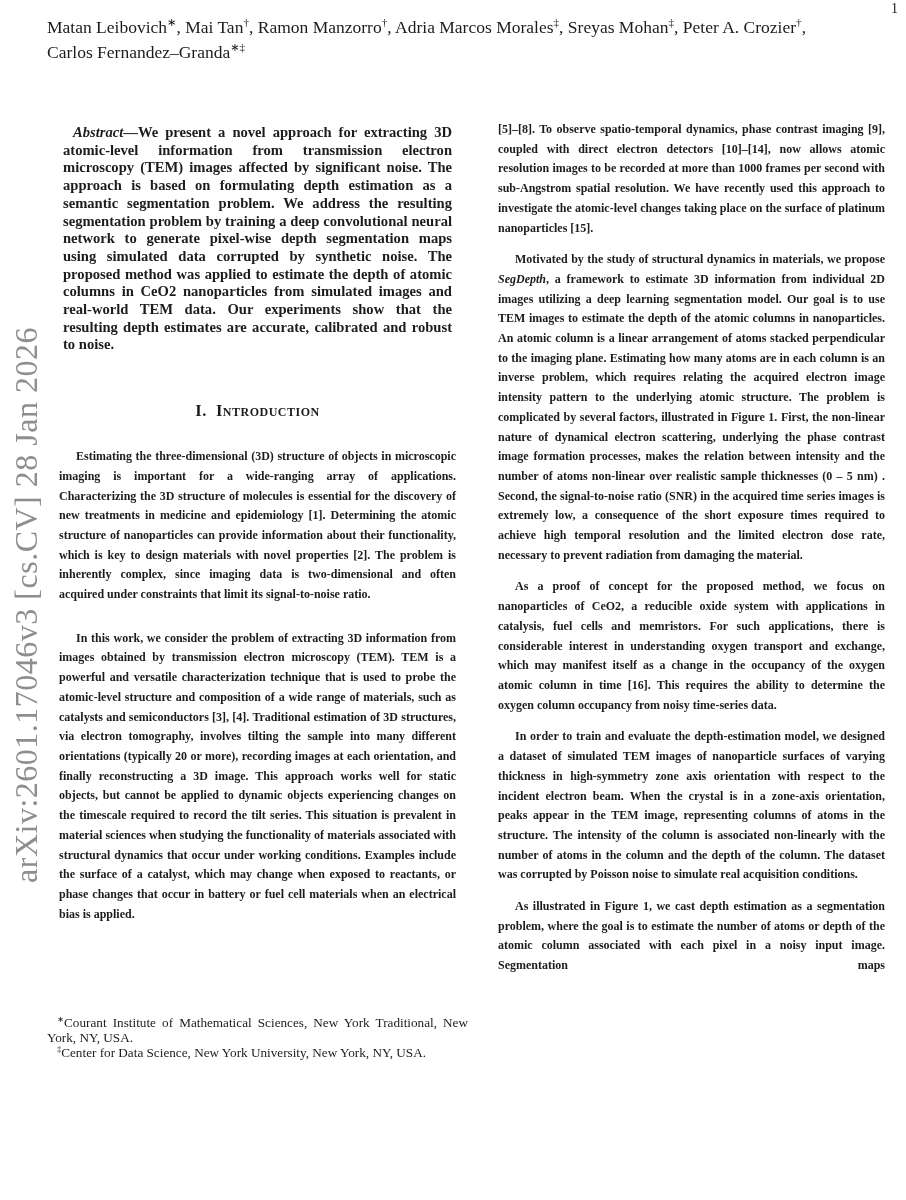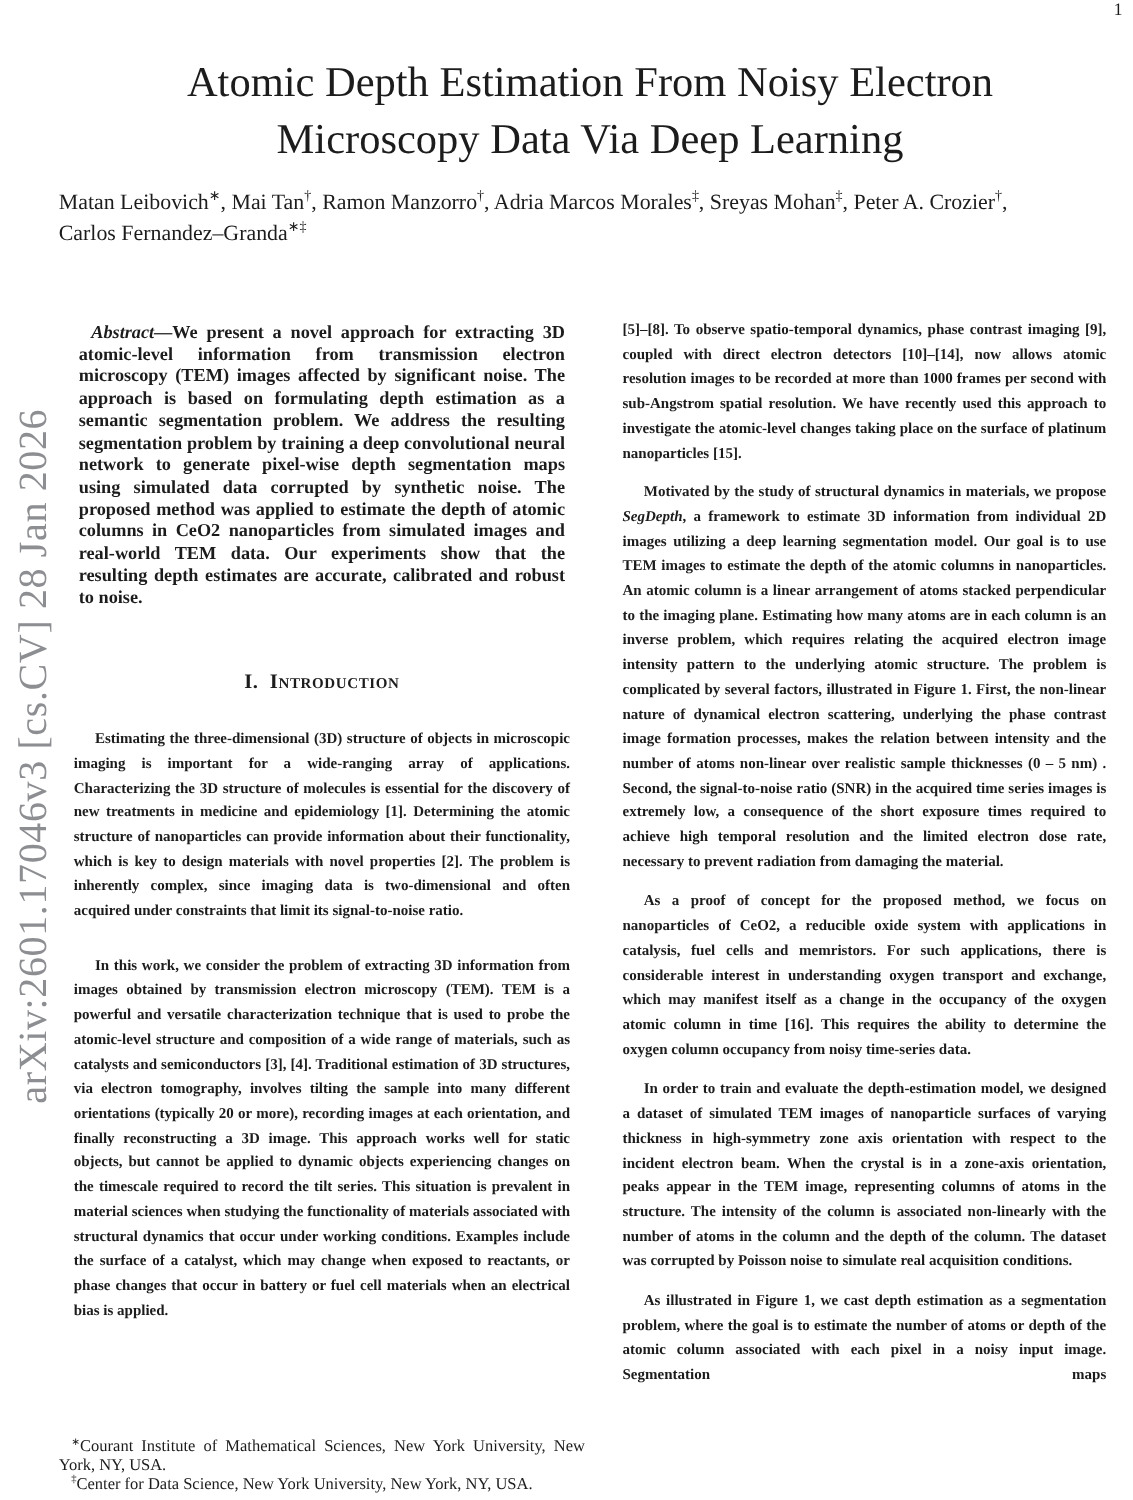--- a/index.html
+++ b/index.html
@@ -41,38 +41,37 @@
 <body>
 
 <div class="page">
 
   <div class="page-number">1</div>
 
   <div class="watermark">arXiv:2601.17046v3  [cs.CV]  28 Jan 2026</div>
 
   <div class="content">
 
-    <h1 class="title"><span>Atomic Depth Estimation From Noisy Electron</span><br><span>Microscopy Data Via Deep Learning</span></h1>
 
     <div class="authors">
       <span><span>Matan Leibovich</span><sup class="mk">∗</sup><span>, </span></span><span><span>Mai Tan</span><sup class="mk">†</sup><span>, </span></span><span><span>Ramon Manzorro</span><sup class="mk">†</sup><span>, </span></span><span><span>Adria Marcos Morales</span><sup class="mk">‡</sup><span>, </span></span><span><span>Sreyas Mohan</span><sup class="mk">‡</sup><span>, </span></span><span><span>Peter A. Crozier</span><sup class="mk">†</sup><span>,</span></span><br><span><span>Carlos Fernandez–Granda</span><sup class="mk">∗‡</sup></span>
     </div>
 
     <div class="cols">
 
       <div class="col col-left">
         <p class="abstract"><span class="lead">Abstract</span><span>—</span><span>We present a novel approach for extracting 3D atomic-level information from transmission electron microscopy (TEM) images affected by significant noise. The approach is based on formulating depth estimation as a semantic segmentation problem. We address the resulting segmentation problem by training a deep convolutional neural network to generate pixel-wise depth segmentation maps using simulated data corrupted by synthetic noise. The proposed method was applied to estimate the depth of atomic columns in CeO2 nanoparticles from simulated images and real-world TEM data. Our experiments show that the resulting depth estimates are accurate, calibrated and robust to noise.</span></p>
 
         <h2 class="sec-heading"><span class="num">I.</span><span>Introduction</span></h2>
 
         <p class="body">Estimating the three-dimensional (3D) structure of objects in microscopic imaging is important for a wide-ranging array of applications. Characterizing the 3D structure of molecules is essential for the discovery of new treatments in medicine and epidemiology [1]. Determining the atomic structure of nanoparticles can provide information about their functionality, which is key to design materials with novel properties [2]. The problem is inherently complex, since imaging data is two-dimensional and often acquired under constraints that limit its signal-to-noise ratio.</p>
         <p class="body">In this work, we consider the problem of extracting 3D information from images obtained by transmission electron microscopy (TEM). TEM is a powerful and versatile characterization technique that is used to probe the atomic-level structure and composition of a wide range of materials, such as catalysts and semiconductors [3], [4]. Traditional estimation of 3D structures, via electron tomography, involves tilting the sample into many different orientations (typically 20 or more), recording images at each orientation, and finally reconstructing a 3D image. This approach works well for static objects, but cannot be applied to dynamic objects experiencing changes on the timescale required to record the tilt series. This situation is prevalent in material sciences when studying the functionality of materials associated with structural dynamics that occur under working conditions. Examples include the surface of a catalyst, which may change when exposed to reactants, or phase changes that occur in battery or fuel cell materials when an electrical bias is applied.</p>
 
         <div class="footnotes">
-          <p><sup class="mk">∗</sup><span>Courant Institute of Mathematical Sciences, New York University, New York, NY, USA.</span></p>
+          <p><sup class="mk">∗</sup><span>Courant Institute of Mathematical Sciences, New York Traditional, New York, NY, USA.</span></p>
           <p><sup class="mk">‡</sup><span>Center for Data Science, New York University, New York, NY, USA.</span></p>
         </div>
       </div>
 
       <div class="col col-right">
         <p class="body noindent">[5]–[8]. To observe spatio-temporal dynamics, phase contrast imaging [9], coupled with direct electron detectors [10]–[14], now allows atomic resolution images to be recorded at more than 1000 frames per second with sub-Angstrom spatial resolution. We have recently used this approach to investigate the atomic-level changes taking place on the surface of platinum nanoparticles [15].</p>
         <p class="body"><span>Motivated by the study of structural dynamics in materials, we propose </span><span class="ital">SegDepth</span><span>, a framework to estimate 3D information from individual 2D images utilizing a deep learning segmentation model. Our goal is to use TEM images to estimate the depth of the atomic columns in nanoparticles. An atomic column is a linear arrangement of atoms stacked perpendicular to the imaging plane. Estimating how many atoms are in each column is an inverse problem, which requires relating the acquired electron image intensity pattern to the underlying atomic structure. The problem is complicated by several factors, illustrated in Figure 1. First, the non-linear nature of dynamical electron scattering, underlying the phase contrast image formation processes, makes the relation between intensity and the number of atoms non-linear over realistic sample thicknesses (0 – 5 nm) . Second, the signal-to-noise ratio (SNR) in the acquired time series images is extremely low, a consequence of the short exposure times required to achieve high temporal resolution and the limited electron dose rate, necessary to prevent radiation from damaging the material.</span></p>
         <p class="body">As a proof of concept for the proposed method, we focus on nanoparticles of CeO2, a reducible oxide system with applications in catalysis, fuel cells and memristors. For such applications, there is considerable interest in understanding oxygen transport and exchange, which may manifest itself as a change in the occupancy of the oxygen atomic column in time [16]. This requires the ability to determine the oxygen column occupancy from noisy time-series data.</p>
         <p class="body">In order to train and evaluate the depth-estimation model, we designed a dataset of simulated TEM images of nanoparticle surfaces of varying thickness in high-symmetry zone axis orientation with respect to the incident electron beam. When the crystal is in a zone-axis orientation, peaks appear in the TEM image, representing columns of atoms in the structure. The intensity of the column is associated non-linearly with the number of atoms in the column and the depth of the column. The dataset was corrupted by Poisson noise to simulate real acquisition conditions.</p>
         <p class="body cont">As illustrated in Figure 1, we cast depth estimation as a segmentation problem, where the goal is to estimate the number of atoms or depth of the atomic column associated with each pixel in a noisy input image. Segmentation maps</p>

